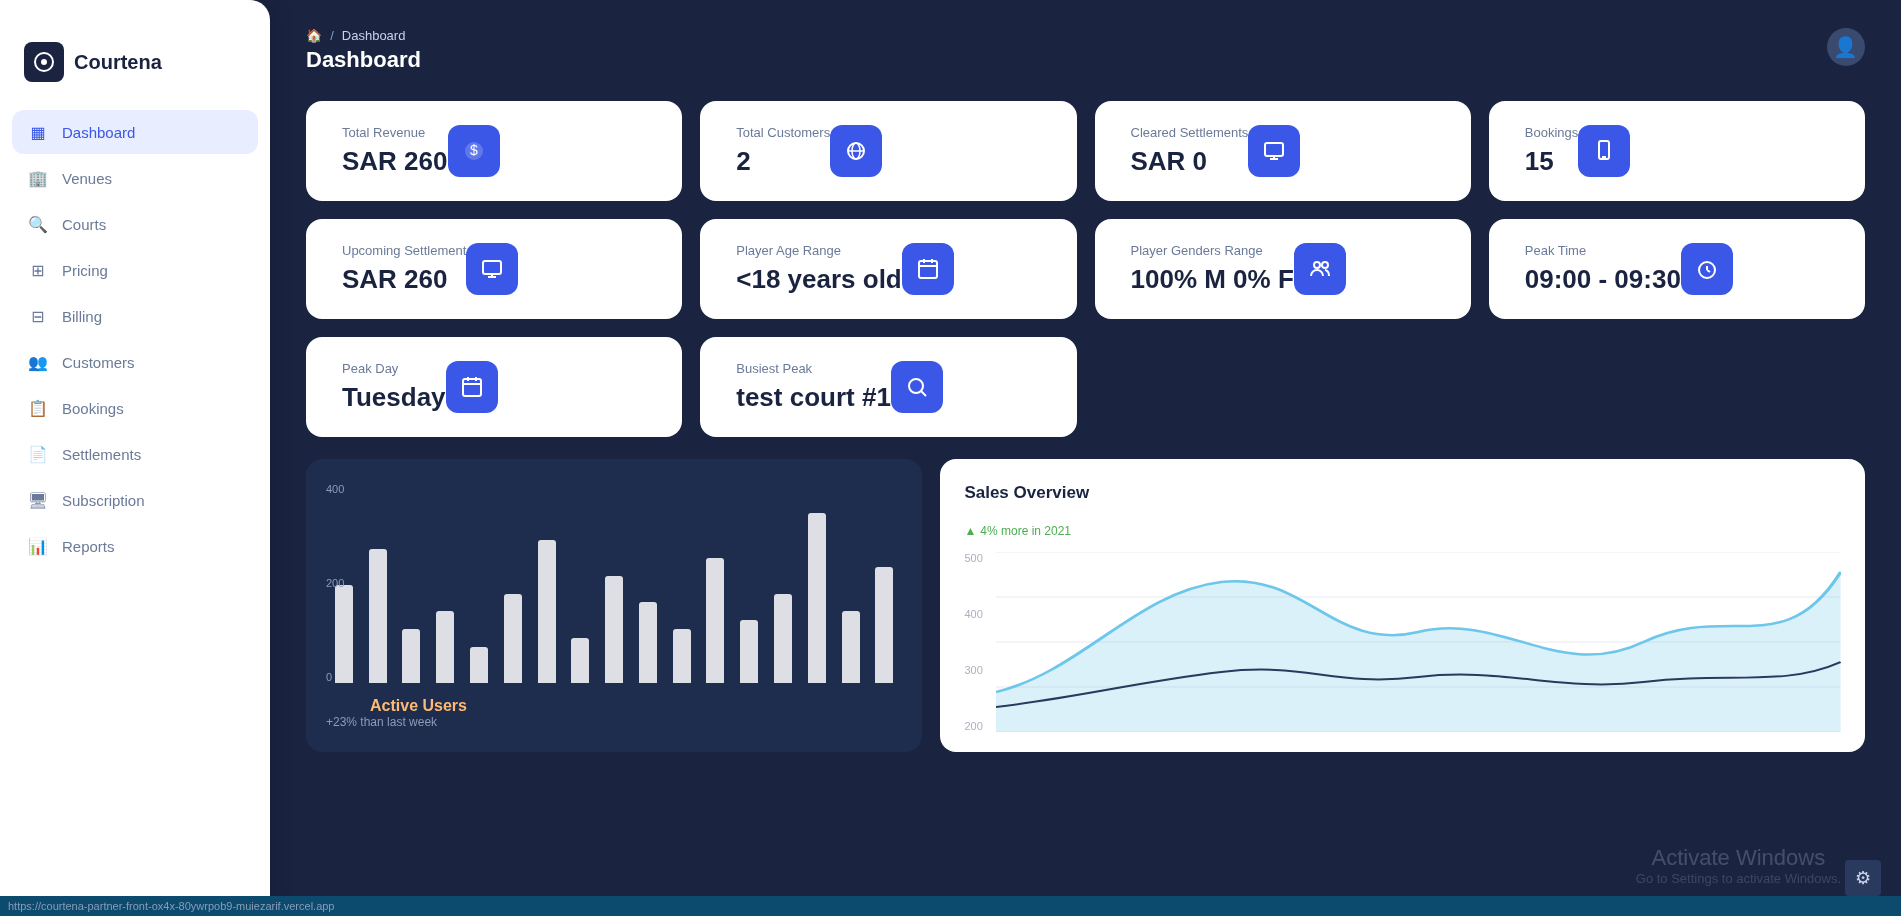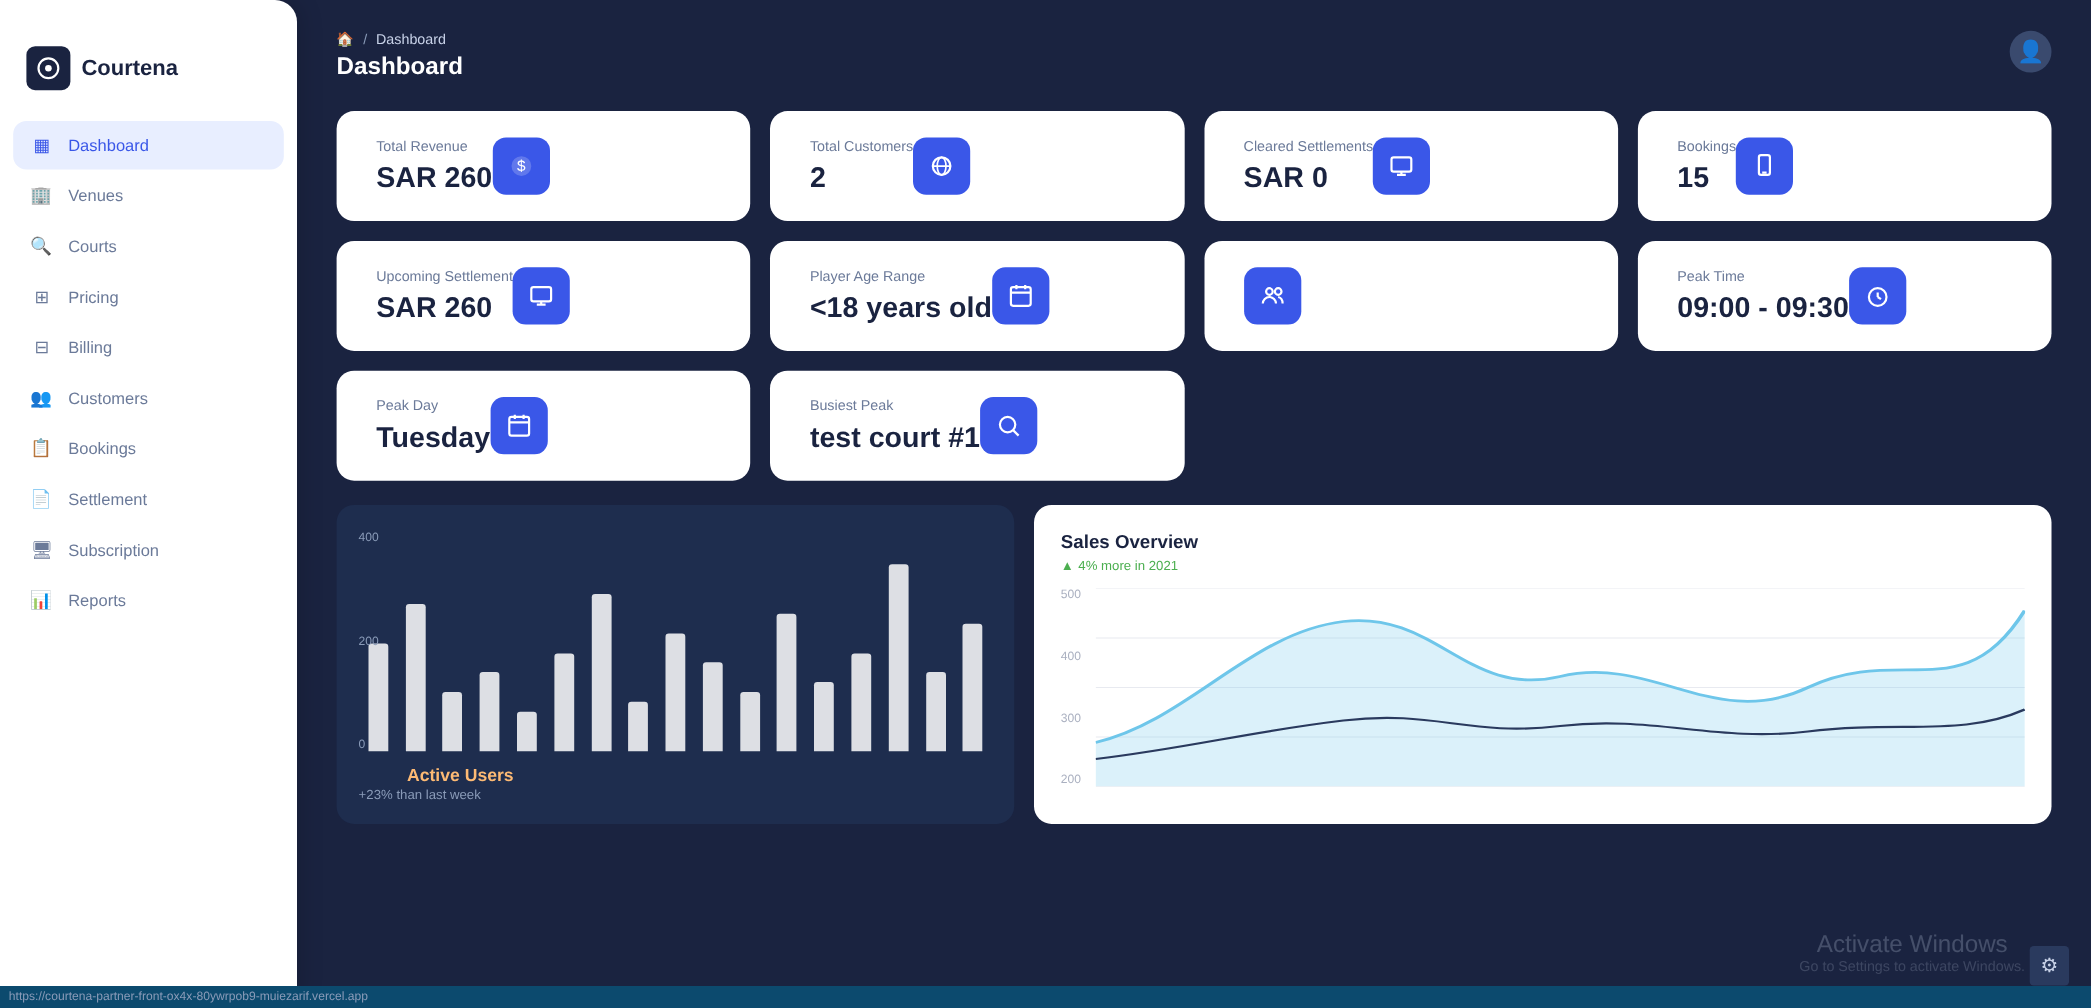--- a/index.html
+++ b/index.html
@@ -229,21 +229,21 @@
     .chart-footer-sub {
       font-size: 12px;
       color: #8a9bb8;
     }
 
     
     .sales-title {
       font-size: 17px;
       font-weight: 700;
       color: #1a2340;
-      margin-bottom: 4px;
+      margin-bottom: 21px;
     }
     .sales-sub {
       font-size: 12px;
       color: #4caf50;
       display: flex;
       align-items: center;
       gap: 4px;
       margin-bottom: 14px;
     }
     .sales-chart-area {
@@ -356,21 +356,21 @@
       <div class="sidebar-item">
     <span class="item-icon">👥</span>
     <span>Customers</span>
   </div>
       <div class="sidebar-item">
     <span class="item-icon">📋</span>
     <span>Bookings</span>
   </div>
       <div class="sidebar-item">
     <span class="item-icon">📄</span>
-    <span>Settlement</span>
+    <span>Settlements</span>
   </div>
       <div class="sidebar-item">
     <span class="item-icon">🖥</span>
     <span>Subscription</span>
   </div>
       <div class="sidebar-item">
     <span class="item-icon">📊</span>
     <span>Reports</span>
   </div>
     </nav>
@@ -467,20 +467,24 @@
       <div class="stat-card-icon">
           <svg width="24" height="24" viewBox="0 0 24 24" fill="none">
             <rect x="3" y="4" width="18" height="17" rx="2" stroke="white" stroke-width="2"></rect>
             <line x1="3" y1="9" x2="21" y2="9" stroke="white" stroke-width="2"></line>
             <line x1="8" y1="2" x2="8" y2="6" stroke="white" stroke-width="2"></line>
             <line x1="16" y1="2" x2="16" y2="6" stroke="white" stroke-width="2"></line>
           </svg>
         </div>
     </div>
       <div class="stat-card">
+      <div class="stat-card-content">
+        <div class="stat-card-label">Player Genders Range</div>
+        <div class="stat-card-value">100% M 0% F</div>
+      </div>
       <div class="stat-card-icon">
           <svg width="24" height="24" viewBox="0 0 24 24" fill="none">
             <circle cx="9" cy="8" r="3" stroke="white" stroke-width="2"></circle>
             <path d="M3 19c0-3.3 2.7-6 6-6s6 2.7 6 6" stroke="white" stroke-width="2"></path>
             <circle cx="17" cy="8" r="3" stroke="white" stroke-width="2"></circle>
             <path d="M21 19c0-3.3-1.5-5.5-4-6" stroke="white" stroke-width="2"></path>
           </svg>
         </div>
     </div>
       <div class="stat-card">

